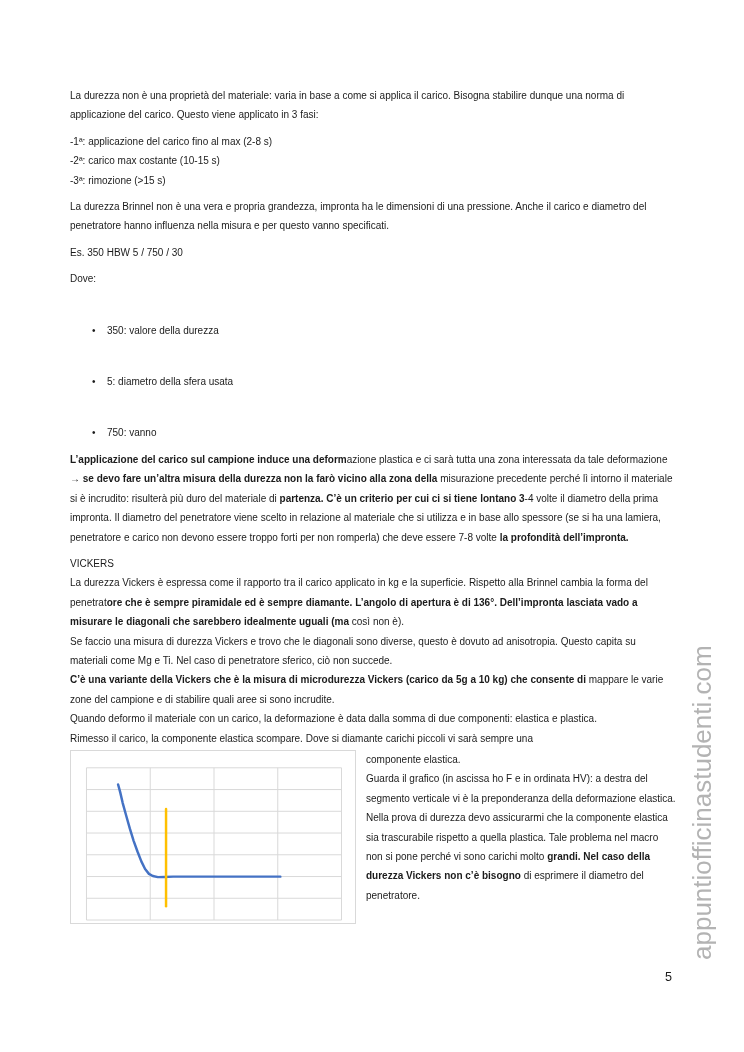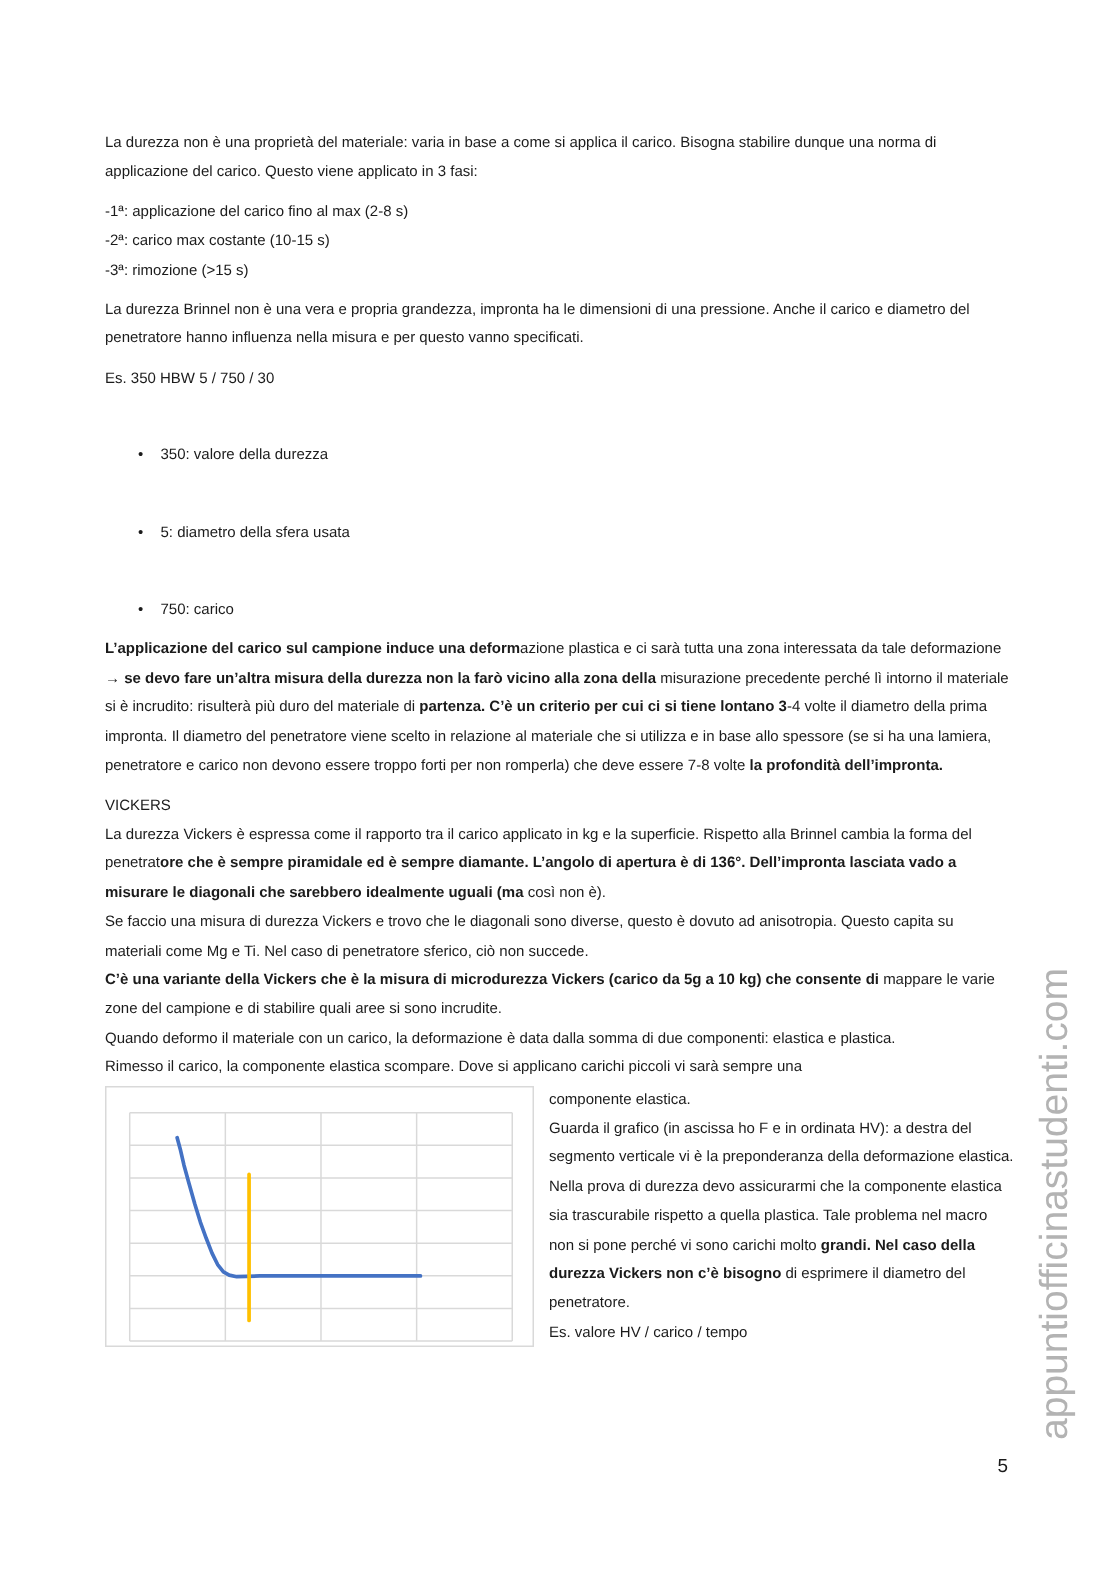--- a/index.html
+++ b/index.html
@@ -65,35 +65,36 @@
     <div class="sep">
       <div>-1ª: applicazione del carico fino al max (2-8 s)</div>
       <div>-2ª: carico max costante (10-15 s)</div>
       <div>-3ª: rimozione (&gt;15 s)</div>
     </div>
 
     <p class="sep"><span>La durezza Brinnel non è una vera e propria grandezza, impronta ha le dimensioni di una pressione. Anche il carico e diametro del penetratore hanno influenza nella misura e per questo vanno specificati.</span></p>
 
     <p class="sep">Es. 350 HBW 5 / 750 / 30</p>
 
+    <p class="sep">Dove:</p>
 
     <ul class="dove">
       <li><span class="bullet">•</span><span>350: valore della durezza</span></li>
       <li><span class="bullet">•</span><span>5: diametro della sfera usata</span></li>
-      <li><span class="bullet">•</span><span>750: carico</span></li>
+      <li><span class="bullet">•</span><span>750: vanno</span></li>
     </ul>
 
     <p class="sep"><span style="font-weight: 700;">L’applicazione del carico sul campione induce una deform</span><span>azione plastica e ci sarà tutta una zona interessata da tale deformazione </span><span style="font-weight: 700;">→ se devo fare un’altra misura della durezza non la farò vicino alla zona della </span><span>misurazione precedente perché lì intorno il materiale si è incrudito: risulterà più duro del materiale di </span><span style="font-weight: 700;">partenza. C’è un criterio per cui ci si tiene lontano 3</span><span>-4 volte il diametro della prima impronta. Il diametro del penetratore viene scelto in relazione al materiale che si utilizza e in base allo spessore (se si ha una lamiera, penetratore e carico non devono essere troppo forti per non romperla) che deve essere 7-8 volte </span><span style="font-weight: 700;">la profondità dell’impronta.</span></p>
 
     <p class="tight heading-italic">VICKERS</p>
     <p class="tight"><span>La durezza Vickers è espressa come il rapporto tra il carico applicato in kg e la superficie. Rispetto alla Brinnel cambia la forma del penetrat</span><span style="font-weight: 700;">ore che è sempre piramidale ed è sempre diamante. L’angolo di apertura è di 136°. Dell’impronta lasciata vado a misurare le diagonali che sarebbero idealmente uguali (ma </span><span>così non è).</span></p>
     <p class="tight"><span>Se faccio una misura di durezza Vickers e trovo che le diagonali sono diverse, questo è dovuto ad anisotropia. Questo capita su materiali come Mg e Ti. Nel caso di penetratore sferico, ciò non succede.</span></p>
     <p class="tight"><span style="font-weight: 700;">C’è una variante della Vickers che è la misura di microdurezza Vickers (carico da 5g a 10 kg) che consente di </span><span>mappare le varie zone del campione e di stabilire quali aree si sono incrudite.</span></p>
     <p class="tight"><span>Quando deformo il materiale con un carico, la deformazione è data dalla somma di due componenti: elastica e plastica.</span></p>
-    <p class="tight"><span>Rimesso il carico, la componente elastica scompare. Dove si applicano carichi piccoli vi sarà sempre una</span></p>
+    <p class="tight"><span>Rimesso il carico, la componente elastica scompare. Dove si diamante carichi piccoli vi sarà sempre una</span></p>
 
     <div class="chart-row">
       <figure class="chart-figure">
         <svg viewBox="0 0 286 174">
             <line x1="15" y1="17" x2="15" y2="171" stroke="#d9d9d9" stroke-width="1"></line>
             <line x1="79.5" y1="17" x2="79.5" y2="171" stroke="#d9d9d9" stroke-width="1"></line>
             <line x1="144" y1="17" x2="144" y2="171" stroke="#d9d9d9" stroke-width="1"></line>
             <line x1="208.5" y1="17" x2="208.5" y2="171" stroke="#d9d9d9" stroke-width="1"></line>
             <line x1="273" y1="17" x2="273" y2="171" stroke="#d9d9d9" stroke-width="1"></line>
             <line x1="15" y1="17" x2="273" y2="17" stroke="#d9d9d9" stroke-width="1"></line>
@@ -104,21 +105,20 @@
             <line x1="15" y1="127" x2="273" y2="127" stroke="#d9d9d9" stroke-width="1"></line>
             <line x1="15" y1="149" x2="273" y2="149" stroke="#d9d9d9" stroke-width="1"></line>
             <line x1="15" y1="171" x2="273" y2="171" stroke="#d9d9d9" stroke-width="1"></line>
             <polyline points="47.0,33.9 49.1,41.6 51.6,52.4 55.0,64.7 58.9,78.6 62.7,90.9 66.6,101.7 70.5,111.7 74.3,119.4 78.2,124.3 82.1,126.5 87.2,127.6 93.7,127.4 102.7,127.1 211.1,127.1" fill="none" stroke="#4472C4" stroke-width="2.5" stroke-linecap="round" stroke-linejoin="round"></polyline>
             <polyline points="95.5,58.6 95.5,157.1" fill="none" stroke="#FFC000" stroke-width="2.5" stroke-linecap="round" stroke-linejoin="round"></polyline>
           </svg>
       </figure>
       <div class="side-text">
         <p class="tight">componente elastica.</p>
         <p class="tight"><span>Guarda il grafico (in ascissa ho F e in ordinata HV): a destra del segmento verticale vi è la preponderanza della deformazione elastica. Nella prova di durezza devo assicurarmi che la componente elastica sia trascurabile rispetto a quella plastica. Tale problema nel macro non si pone perché vi sono carichi molto </span><span style="font-weight: 700;">grandi. Nel caso della durezza Vickers non c’è bisogno </span><span>di esprimere il diametro del penetratore.</span></p>
-        <p class="tight">Es. valore HV / carico / tempo</p>
       </div>
     </div>
 
   </div>
 
   <div class="page-number">5</div>
 
 </div>
 
 </body></html>

